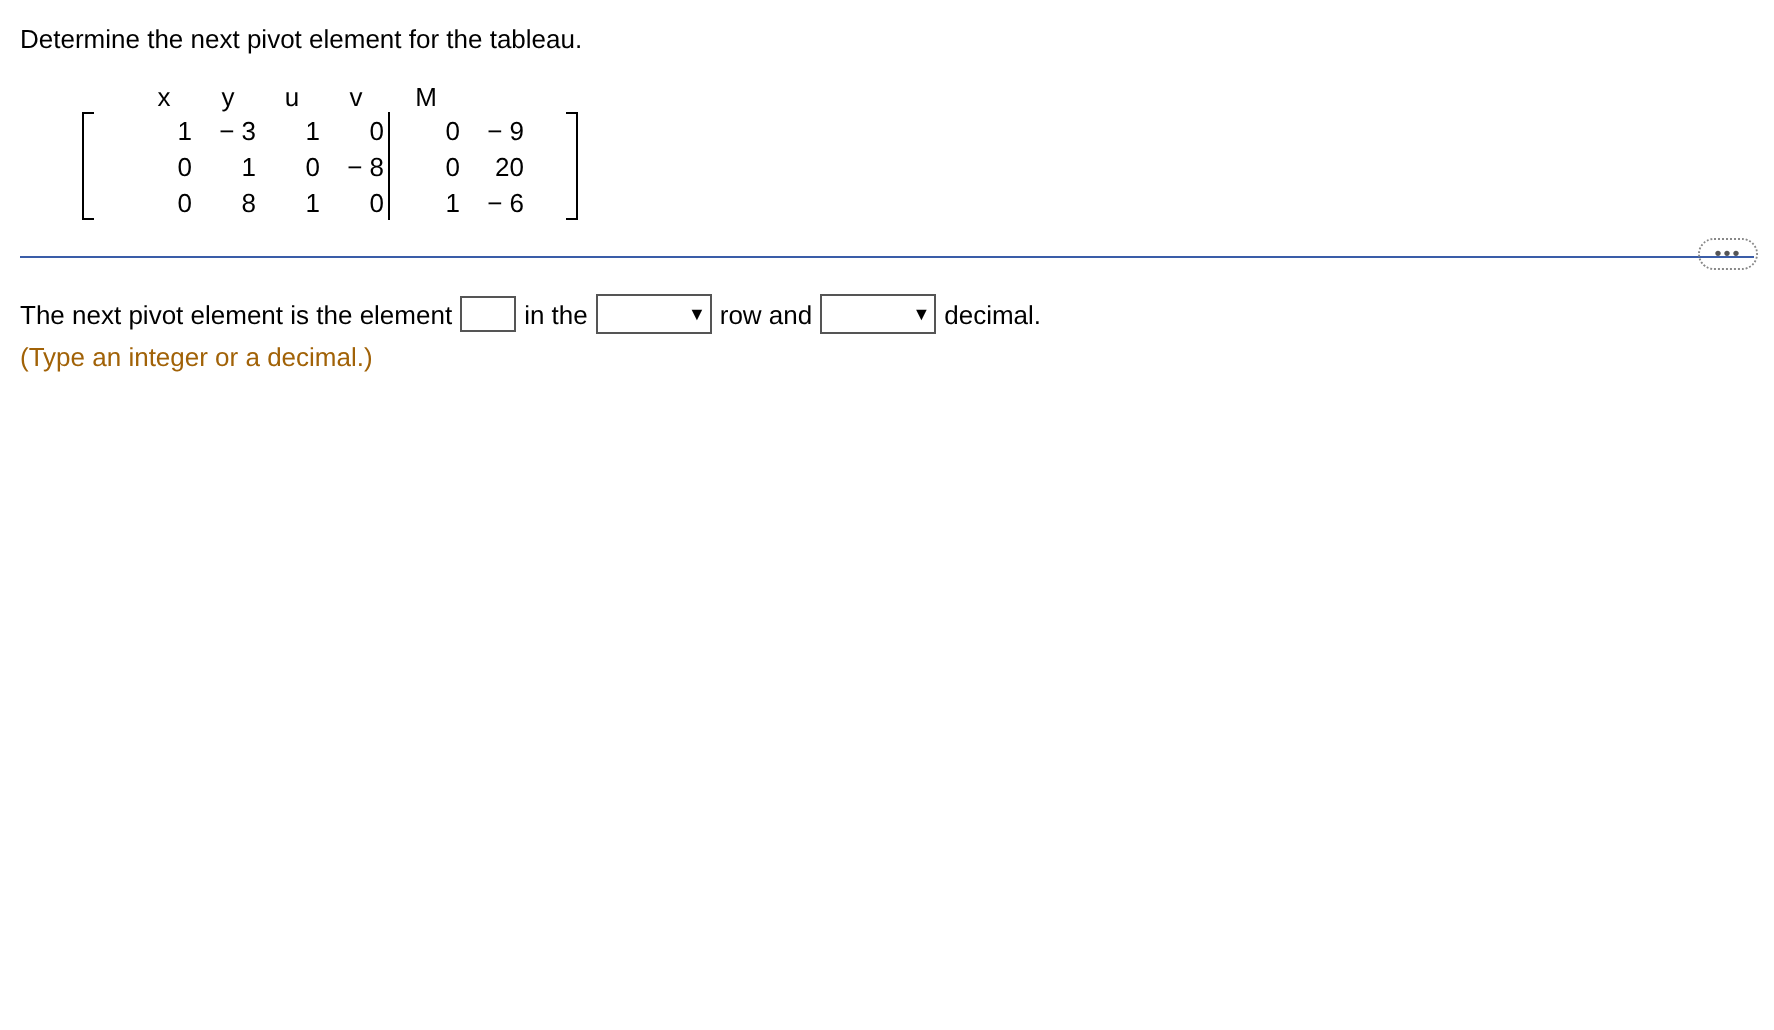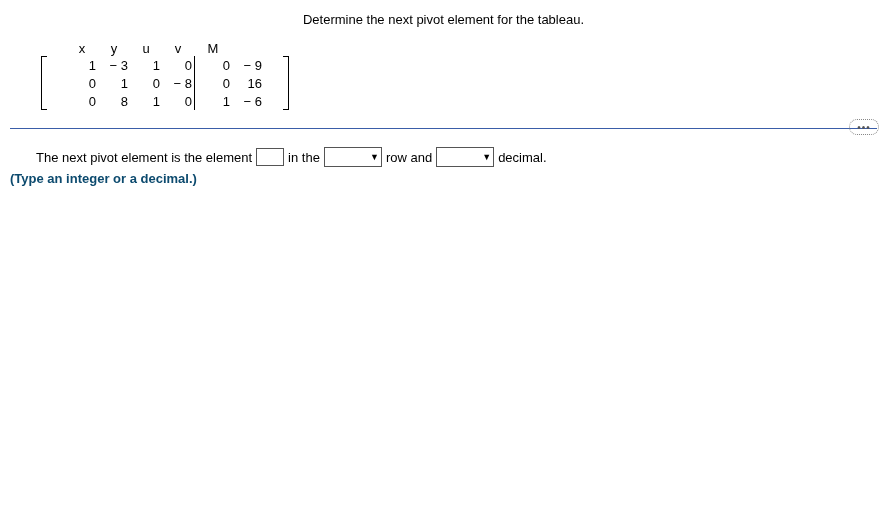--- a/index.html
+++ b/index.html
@@ -9,21 +9,20 @@
     font-size: 13px;
     color: #000;
     background: #fff;
   }
   .container {
     padding: 12px 10px;
     position: relative;
   }
   .question-text {
     margin-bottom: 12px;
-    text-align: center;
   }
   .tableau {
     margin-left: 28px;
     margin-bottom: 18px;
     font-family: Arial, sans-serif;
     font-size: 13px;
   }
   .tableau-table {
     border-collapse: collapse;
     position: relative;
@@ -89,21 +88,20 @@
     border: none;
     border-top: 1px solid #3a5da8;
     margin: 0 0 18px 0;
   }
   .answer-line {
     display: flex;
     align-items: center;
     gap: 4px;
     flex-wrap: wrap;
     margin-bottom: 4px;
-    margin-left: 26px;
   }
   .small-input {
     width: 22px;
     height: 16px;
     border: 1px solid #555;
     font-size: 12px;
     padding: 0 2px;
     box-sizing: content-box;
   }
   .dropdown {
@@ -115,22 +113,21 @@
     padding: 0 2px 0 6px;
     min-width: 48px;
     justify-content: flex-end;
     cursor: pointer;
   }
   .dropdown .arrow {
     font-size: 9px;
     margin-left: 6px;
   }
   .hint {
-    color: #0c4a6e;
-    font-weight: bold;
+    color: #a16207;
   }
 </style>
 </head>
 <body>
 
 <div class="container">
   <div class="question-text">Determine the next pivot element for the tableau.</div>
 
   <div class="tableau">
     <table class="tableau-table">
@@ -158,21 +155,21 @@
         <td class="bracket-cell" rowspan="3" style="position:relative;">
               <span class="bracket-right"></span>
             </td>
       </tr>
       <tr>
         <td>0</td>
         <td>1</td>
         <td>0</td>
         <td>− 8</td>
         <td class="aug-col"><span class="aug-divider"></span><span>0</span></td>
-        <td>16</td>
+        <td>20</td>
       </tr>
       <tr>
         <td>0</td>
         <td>8</td>
         <td>1</td>
         <td>0</td>
         <td class="aug-col"><span class="aug-divider"></span><span>1</span></td>
         <td>− 6</td>
       </tr>
     </tbody>

